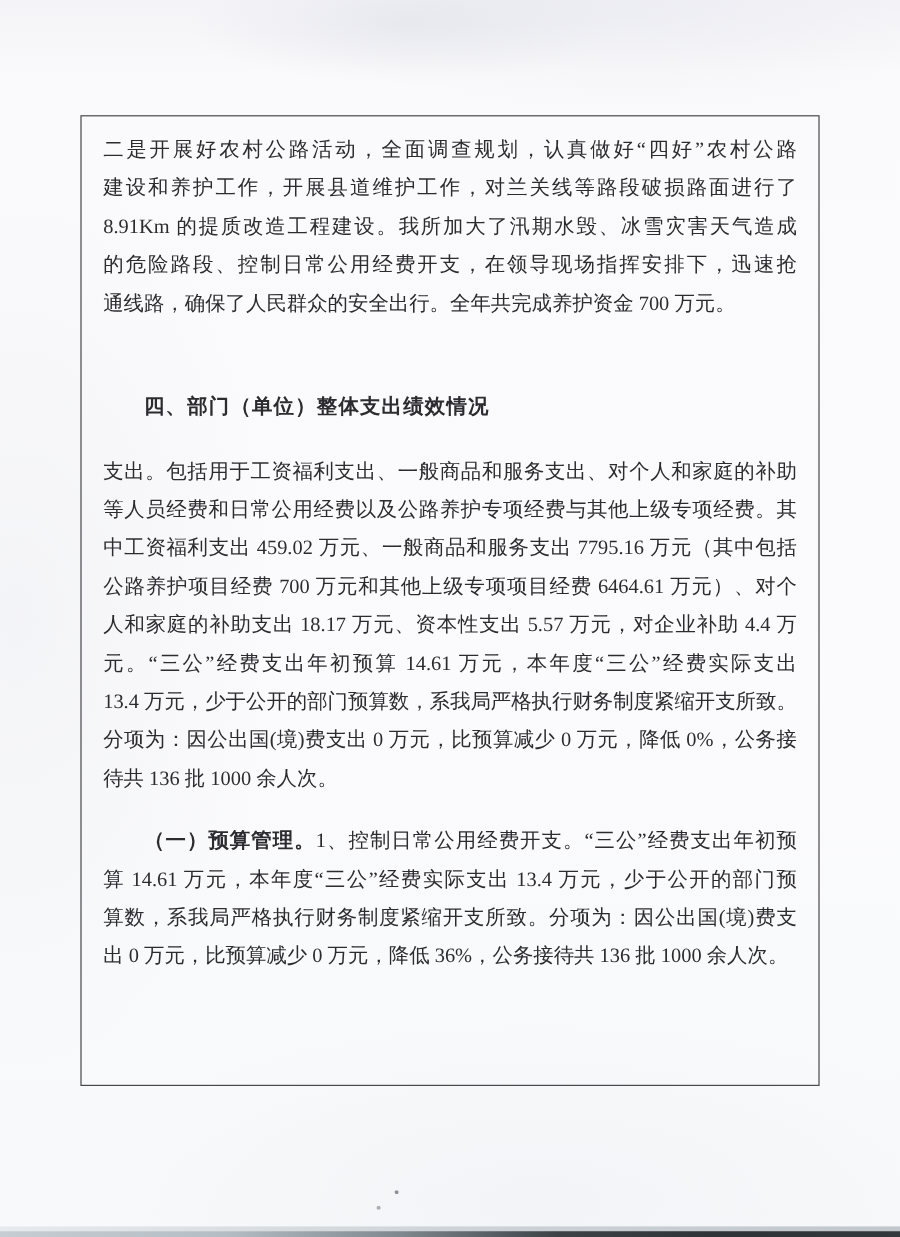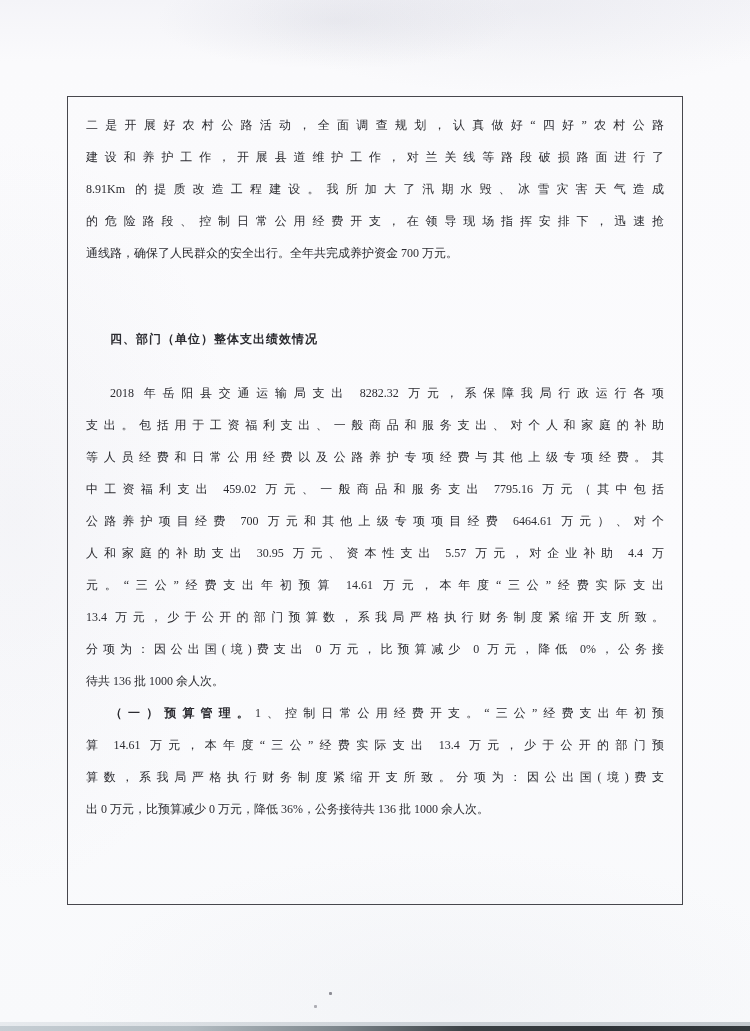--- a/index.html
+++ b/index.html
@@ -21,42 +21,42 @@
       linear-gradient(180deg, #f4f4f8 0%, #fafafc 6%, #fbfbfd 55%, #f8f9fb 100%);
   }
   .doc-box {
     position: absolute;
     left: 67px; top: 96px;
     width: 616px; height: 809px;
     box-sizing: border-box;
     border: 1.5px solid #47474d;
     padding: 12px 18px 0 18px;
     color: #2b2b30;
-    font-size: 12px;
+    font-size: 17px;
   }
   .para { margin: 0; }
   .tline {
     height: 32px; line-height: 32px;
     text-align: justify;
     text-align-last: justify;
     white-space: nowrap;
     overflow: hidden;
   }
   .tline-last { text-align-last: left; }
   .tline-indent { padding-left: 2em; }
   .seg-bold { font-weight: bold; }
   .heading {
     margin-top: 54px;
     height: 32px; line-height: 32px;
     font-weight: bold;
     padding-left: 2em;
     letter-spacing: 1px;
   }
   .para-2 { margin-top: 22px; }
-  .para-3 { }
+  .para-3 { margin-top: 20px; }
   .scan-bottom-light {
     position: absolute; left: 0; bottom: 5px; width: 100%; height: 4px;
     background: linear-gradient(90deg, rgba(180,190,198,0.25), rgba(160,170,178,0.45) 50%, rgba(140,150,158,0.5));
   }
   .scan-bottom-dark {
     position: absolute; left: 0; bottom: 0; width: 100%; height: 5px;
     background: linear-gradient(90deg, #c6ced4 0%, #b4bdc3 25%, #7d868c 45%, #3c4246 62%, #2e3337 80%, #33383c 100%);
   }
   .speck { position: absolute; background: #8d8d95; border-radius: 1px; }
   .speck-1 { left: 329px; top: 992px; width: 3px; height: 3px; }
@@ -73,26 +73,25 @@
         <div class="tline">二是开展好农村公路活动，全面调查规划，认真做好“四好”农村公路</div>
         <div class="tline">建设和养护工作，开展县道维护工作，对兰关线等路段破损路面进行了</div>
         <div class="tline">8.91Km 的提质改造工程建设。我所加大了汛期水毁、冰雪灾害天气造成</div>
         <div class="tline">的危险路段、控制日常公用经费开支，在领导现场指挥安排下，迅速抢</div>
         <div class="tline tline-last">通线路，确保了人民群众的安全出行。全年共完成养护资金 700 万元。</div>
       </div>
 
     <div class="heading">四、部门（单位）整体支出绩效情况</div>
 
     <div class="para para-2">
-        <div class="tline tline-indent">2018 年岳阳县交通运输局支出 8282.32 万元，系保障我局行政运行各项</div>
         <div class="tline">支出。包括用于工资福利支出、一般商品和服务支出、对个人和家庭的补助</div>
         <div class="tline">等人员经费和日常公用经费以及公路养护专项经费与其他上级专项经费。其</div>
         <div class="tline">中工资福利支出 459.02 万元、一般商品和服务支出 7795.16 万元（其中包括</div>
         <div class="tline">公路养护项目经费 700 万元和其他上级专项项目经费 6464.61 万元）、对个</div>
-        <div class="tline">人和家庭的补助支出 30.95 万元、资本性支出 5.57 万元，对企业补助 4.4 万</div>
+        <div class="tline">人和家庭的补助支出 18.17 万元、资本性支出 5.57 万元，对企业补助 4.4 万</div>
         <div class="tline">元。“三公”经费支出年初预算 14.61 万元，本年度“三公”经费实际支出</div>
         <div class="tline">13.4 万元，少于公开的部门预算数，系我局严格执行财务制度紧缩开支所致。</div>
         <div class="tline">分项为：因公出国(境)费支出 0 万元，比预算减少 0 万元，降低 0%，公务接</div>
         <div class="tline tline-last">待共 136 批  1000 余人次。</div>
       </div>
 
     <div class="para para-3">
         <div class="tline tline-indent"><span class="seg-bold">（一）预算管理。</span><span>1、控制日常公用经费开支。“三公”经费支出年初预</span></div>
         <div class="tline">算 14.61 万元，本年度“三公”经费实际支出 13.4 万元，少于公开的部门预</div>
         <div class="tline">算数，系我局严格执行财务制度紧缩开支所致。分项为：因公出国(境)费支</div>

